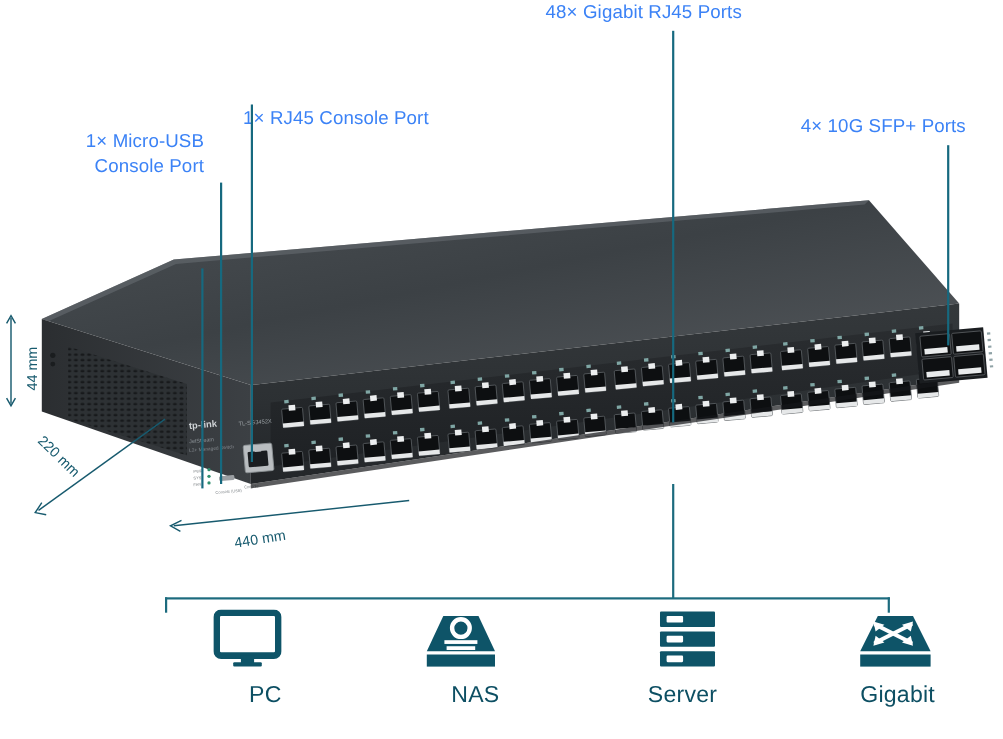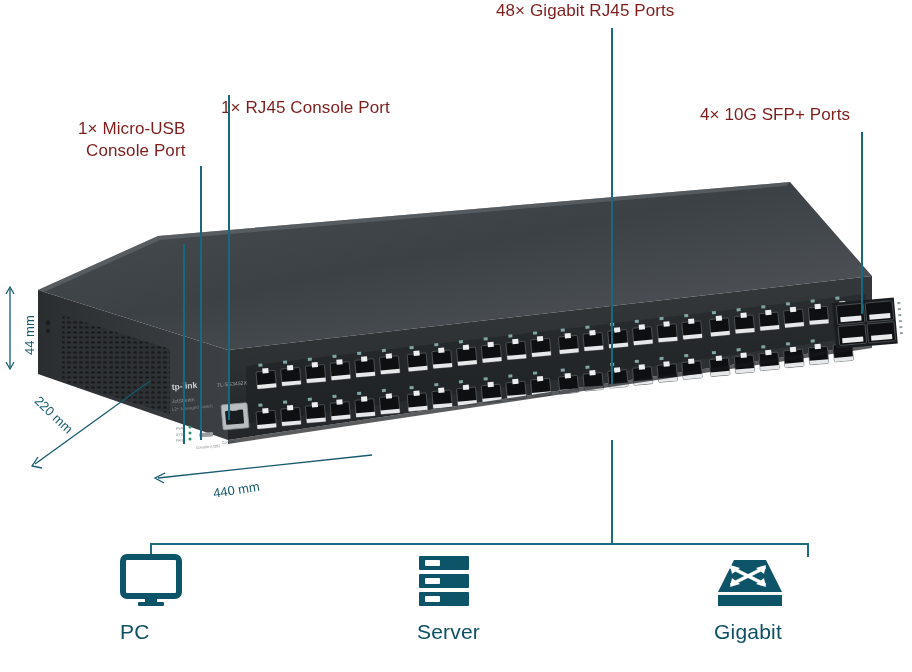--- a/index.html
+++ b/index.html
@@ -15,28 +15,28 @@
     position: relative;
     width: 912px;
     height: 672px;
     background: #ffffff;
     overflow: hidden;
   }
 
   
   .callout {
     position: absolute;
-    color: #7f1d1d;
+    color: #3b82f6;
     font-size: 17px;
     font-weight: 400;
     line-height: 1.28;
     letter-spacing: 0.1px;
     white-space: pre-line;
   }
-  .callout.right { text-align: left; }
+  .callout.right { text-align: center; }
 
   
   .leader {
     position: absolute;
     background: #16697f;
     width: 2px;
   }
 
   
   .dim {
@@ -79,21 +79,21 @@
     width: 730px;
     height: 116px;
     display: flex;
     justify-content: space-between;
     align-items: flex-start;
   }
   .device {
     width: 136px;
     display: flex;
     flex-direction: column;
-    align-items: flex-start;
+    align-items: flex-end;
   }
   .device-icon {
     height: 58px;
     display: flex;
     align-items: flex-end;
     justify-content: center;
   }
   .device-label {
     margin-top: 10px;
     color: #0d4f63;
@@ -464,20 +464,32 @@
       <div class="device-icon">
         <svg width="62" height="56" viewBox="0 0 62 56" xmlns="http://www.w3.org/2000/svg">
           <rect x="3" y="3" width="56" height="39" rx="4" ry="4" fill="none" stroke="#0e5468" stroke-width="6"></rect>
           <rect x="25" y="42" width="12" height="7" fill="#0e5468"></rect>
           <rect x="18" y="48" width="26" height="4" rx="1" fill="#0e5468"></rect>
         </svg>
       </div>
       <div class="device-label">PC</div>
     </div>
 
+    <div class="device">
+      <div class="device-icon">
+        <svg width="70" height="56" viewBox="0 0 70 56" xmlns="http://www.w3.org/2000/svg">
+          <polygon points="19,6 51,6 66,38 4,38" fill="#0e5468"></polygon>
+          <rect x="4" y="41" width="62" height="11" fill="#0e5468"></rect>
+          <circle cx="35" cy="17" r="8" fill="none" stroke="#ffffff" stroke-width="4"></circle>
+          <rect x="20" y="28" width="30" height="3.4" fill="#ffffff"></rect>
+          <rect x="22" y="33.5" width="26" height="3.4" fill="#ffffff"></rect>
+        </svg>
+      </div>
+      <div class="device-label">NAS</div>
+    </div>
 
     <div class="device">
       <div class="device-icon">
         <svg width="54" height="56" viewBox="0 0 54 56" xmlns="http://www.w3.org/2000/svg">
           <rect x="2" y="2" width="50" height="14" rx="1" fill="#0e5468"></rect>
           <rect x="2" y="20" width="50" height="14" rx="1" fill="#0e5468"></rect>
           <rect x="2" y="38" width="50" height="14" rx="1" fill="#0e5468"></rect>
           <rect x="8" y="6" width="15" height="6" rx="1" fill="#ffffff"></rect>
           <rect x="8" y="24" width="15" height="6" rx="1" fill="#ffffff"></rect>
           <rect x="8" y="42" width="15" height="6" rx="1" fill="#ffffff"></rect>

